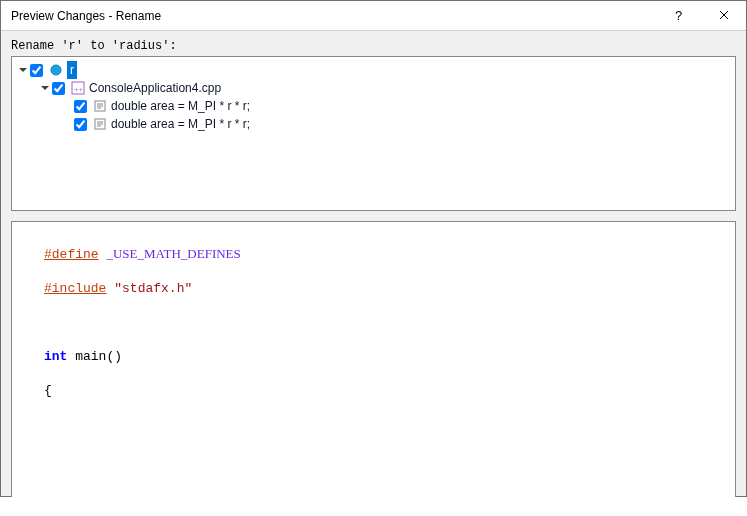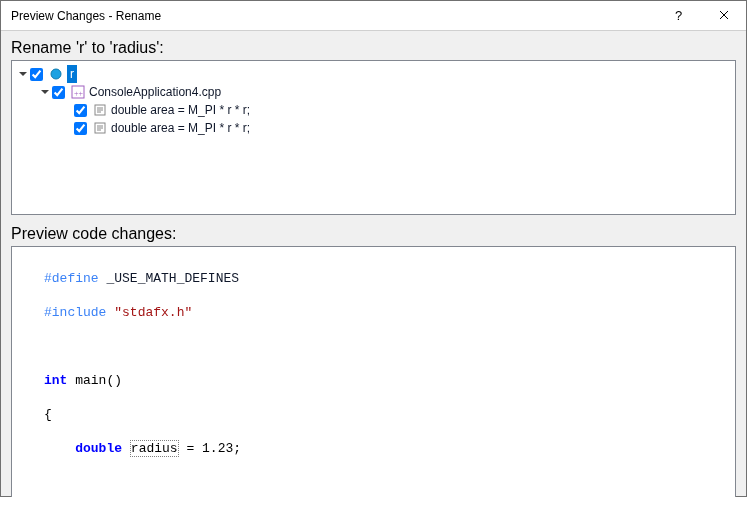--- a/index.html
+++ b/index.html
@@ -3,35 +3,35 @@
 <meta charset="utf-8">
 <style>
   * { box-sizing: border-box; }
   html, body { margin:0; padding:0; }
   body { font-family: "Segoe UI", Tahoma, sans-serif; font-size:12px; background:#fff; }
   .window { width:747px; height:497px; border:1px solid #707070; background:#f0f0f0; display:flex; flex-direction:column; }
   .titlebar { height:30px; background:#fff; border-bottom:1px solid #d0d0d0; display:flex; align-items:center; padding:0 0 0 10px; }
   .titlebar .title { flex:1; font-size:12px; color:#000; }
   .titlebar .tbtn { width:45px; height:29px; display:flex; align-items:center; justify-content:center; color:#000; }
   .content { flex:1; padding:8px 10px 10px 10px; display:flex; flex-direction:column; }
-  .section-label { font-size:16px; color:#000; margin-bottom:3px; }
+  .section-label { font-size:12px; color:#000; margin-bottom:3px;font-family:Liberation Mono, monospace; }
   .tree-panel { border:1px solid #828790; background:#fff; height:155px; padding:4px 2px; overflow:auto; margin-bottom:10px; }
   .tree-row { display:flex; align-items:center; height:18px; line-height:18px; white-space:nowrap; }
   .expander { width:14px; height:14px; display:inline-flex; align-items:center; justify-content:center; cursor:default; }
   .expander svg { display:block; }
   .spacer14 { width:14px; display:inline-block; }
   .chk { width:13px; height:13px; margin:0 3px 0 0; vertical-align:middle; }
   .ico { width:16px; height:16px; display:inline-flex; align-items:center; justify-content:center; margin:0 3px 0 2px; }
   .tree-row .lbl { font-size:12px; color:#0f172a; }
   .sel .lbl { background:#0078d7; color:#fff; padding:0 3px; }
   .code-panel-wrap { flex:1; display:flex; flex-direction:column; min-height:0; }
   .code-panel { border:1px solid #828790; background:#fff; flex:1; overflow:scroll; font-family: Consolas, 'Courier New', monospace; font-size:13px; line-height:17px; padding:6px 0 6px 0; white-space:pre; }
   .code-panel .ln { padding-left:32px; }
-  .kw { color:#3b82f6; }
-  .mac { color:#0f172a; }
+  .kw { color:#c2410c;text-decoration:underline; }
+  .mac { color:#6d28d9;font-family:Liberation Serif, serif; }
   .str { color:#a31515; }
   .typ { color:#0000ff;font-weight:bold; }
   .hl { border:1px dotted #808080; padding:0 0; }
 </style>
 </head>
 <body>
 
 <div class="window">
 
   <div class="titlebar">
@@ -105,30 +105,28 @@
           <svg width="14" height="14" viewBox="0 0 14 14">
               <rect x="2" y="2" width="10" height="10" fill="#fff" stroke="#888"></rect>
               <path d="M4 5h6M4 7h6M4 9h4" stroke="#888" stroke-width="1"></path>
             </svg>
         </span>
         <span class="lbl">double area = M_PI * r * r;</span>
       </div>
 
     </div>
 
-    <div class="section-label">Preview code changes:</div>
 
     <div class="code-panel-wrap">
       <div class="code-panel">
 <div class="ln"><span class="kw">#define</span> <span class="mac">_USE_MATH_DEFINES</span></div>
 <div class="ln"><span class="kw">#include</span> <span class="str">"stdafx.h"</span></div>
 <div class="ln">&nbsp;</div>
 <div class="ln"><span class="typ">int</span><span> main()</span></div>
 <div class="ln"><span>{</span></div>
-<div class="ln">    <span class="typ">double</span> <span class="hl">radius</span><span> = 1.23;</span></div>
 <div class="ln">&nbsp;</div>
 
 
 
 
       </div>
     </div>
 
   </div>
 </div>

